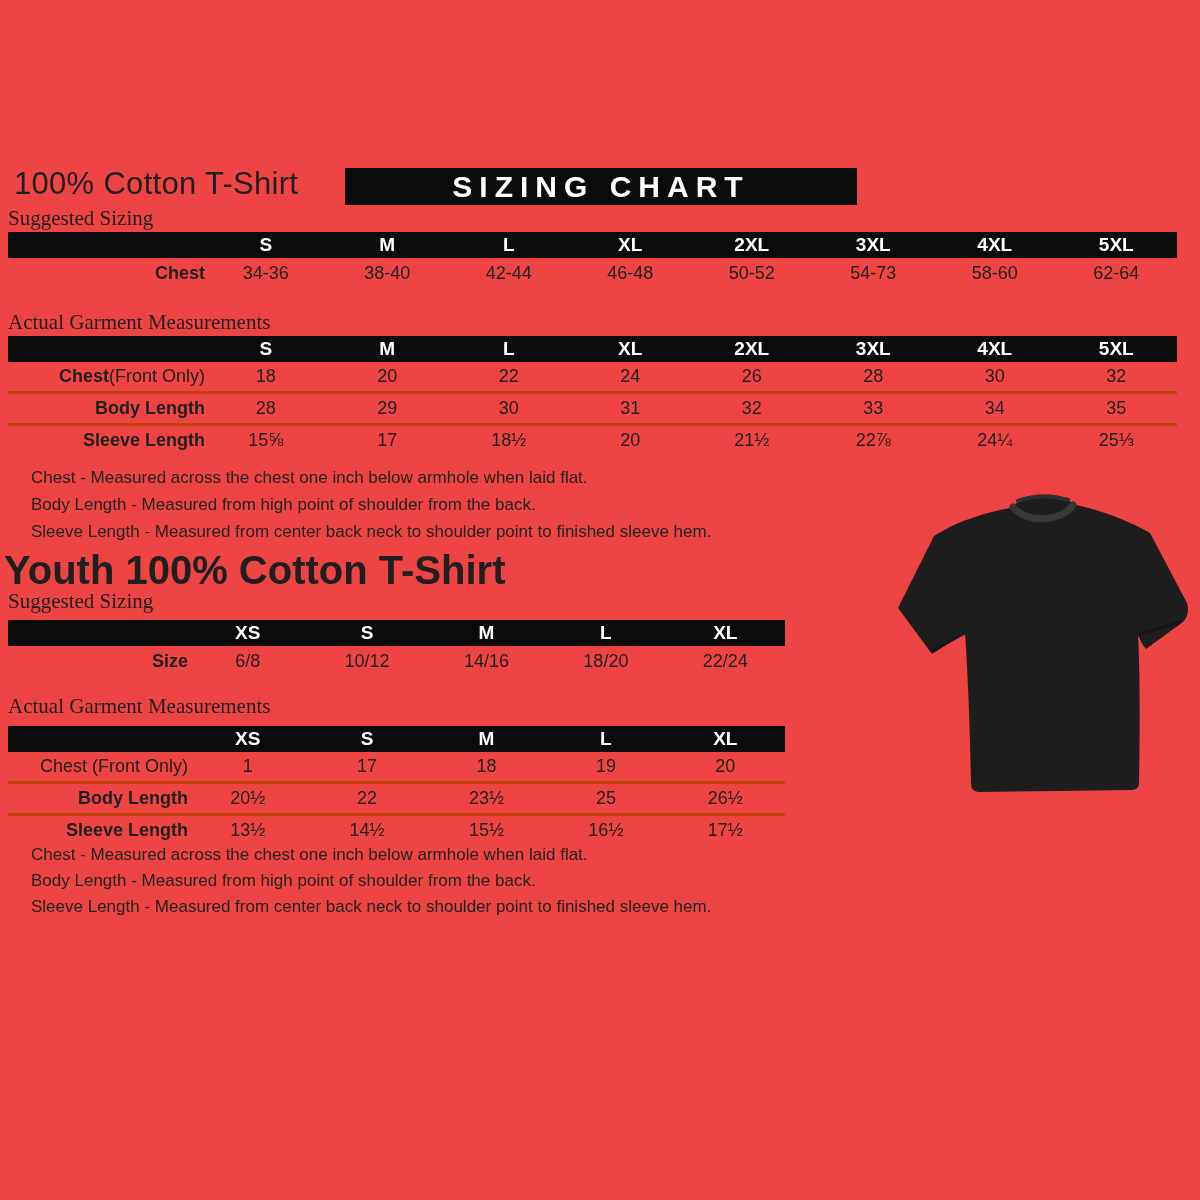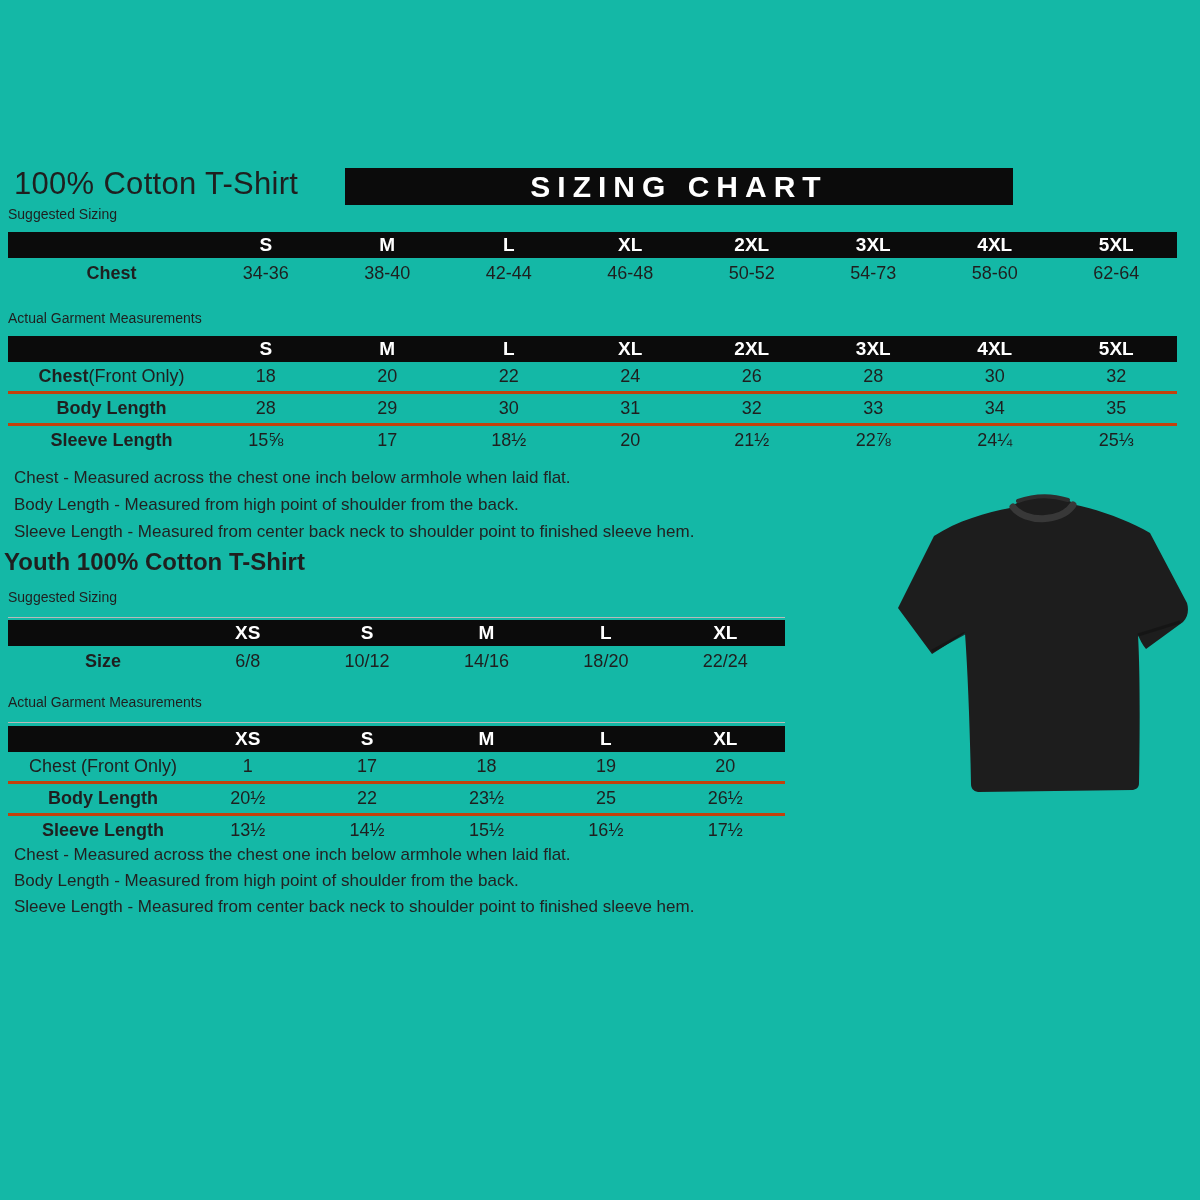--- a/index.html
+++ b/index.html
@@ -1,41 +1,41 @@
 <!DOCTYPE html>
 <html><head>
 <meta charset="utf-8">
 <style>
   html,body{margin:0;padding:0;background:#fff;}
-  .canvas{position:relative;width:1200px;height:1200px;background:#14b8a6;overflow:hidden;
+  .canvas{position:relative;width:1200px;height:1200px;background:#ef4444;overflow:hidden;
           font-family:"Liberation Sans",sans-serif;color:#1f1f1f;}
 
   .title{position:absolute;left:14px;top:166px;font-size:31px;font-weight:400;letter-spacing:.3px;white-space:nowrap;}
-  .banner{position:absolute;left:345px;top:168px;width:668px;height:37px;background:#0b0b0b;
+  .banner{position:absolute;left:345px;top:168px;width:512px;height:37px;background:#0b0b0b;
           display:flex;align-items:center;justify-content:center;}
   .banner span{color:#fff;font-weight:700;font-size:30px;letter-spacing:7px;white-space:nowrap;}
-  .youth-title{position:absolute;left:4px;top:548px;font-size:24px;font-weight:700;white-space:nowrap;}
-
-  .sec-label{position:absolute;left:8px;font-size:14px;padding-bottom:12px;border-bottom:1px solid #b9b9b9;}
+  .youth-title{position:absolute;left:4px;top:548px;font-size:40px;font-weight:700;white-space:nowrap;}
+
+  .sec-label{position:absolute;left:8px;font-size:21px;padding-bottom:12px;border-bottom:1px solid #b9b9b9;font-family:Liberation Serif, serif;}
   .w-adult{width:1169px;}
   .w-youth{width:777px;}
 
   .tbl{position:absolute;left:8px;display:grid;}
   .tbl.adult{width:1169px;grid-template-columns:197px repeat(8,1fr);}
   .tbl.youth{width:777px;grid-template-columns:180px repeat(5,1fr);margin-top:8px;}
   .row{display:contents;}
   .hcell{background:#0b0b0b;color:#ffffff;font-weight:700;font-size:19px;height:26px;
          display:flex;align-items:center;justify-content:center;}
   .cell{height:29px;display:flex;align-items:center;justify-content:center;font-size:18px;}
   .tall .cell{height:30px;}
-  .lcell{justify-content:center;padding-left:10px;white-space:nowrap;}
+  .lcell{justify-content:flex-end;padding-left:10px;white-space:nowrap;}
   .lcell b{font-weight:700;}
   .row.sep>div{border-top:3px solid #c2410c;}
 
-  .note{position:absolute;left:14px;font-size:17px;color:#222;white-space:nowrap;}
+  .note{position:absolute;left:31px;font-size:17px;color:#222;white-space:nowrap;}
 
   .shirt{position:absolute;left:892px;top:486px;width:300px;height:316px;}
 </style>
 </head>
 <body>
 
 <div class="canvas">
 
   <div class="title">100% Cotton T-Shirt</div>
 

